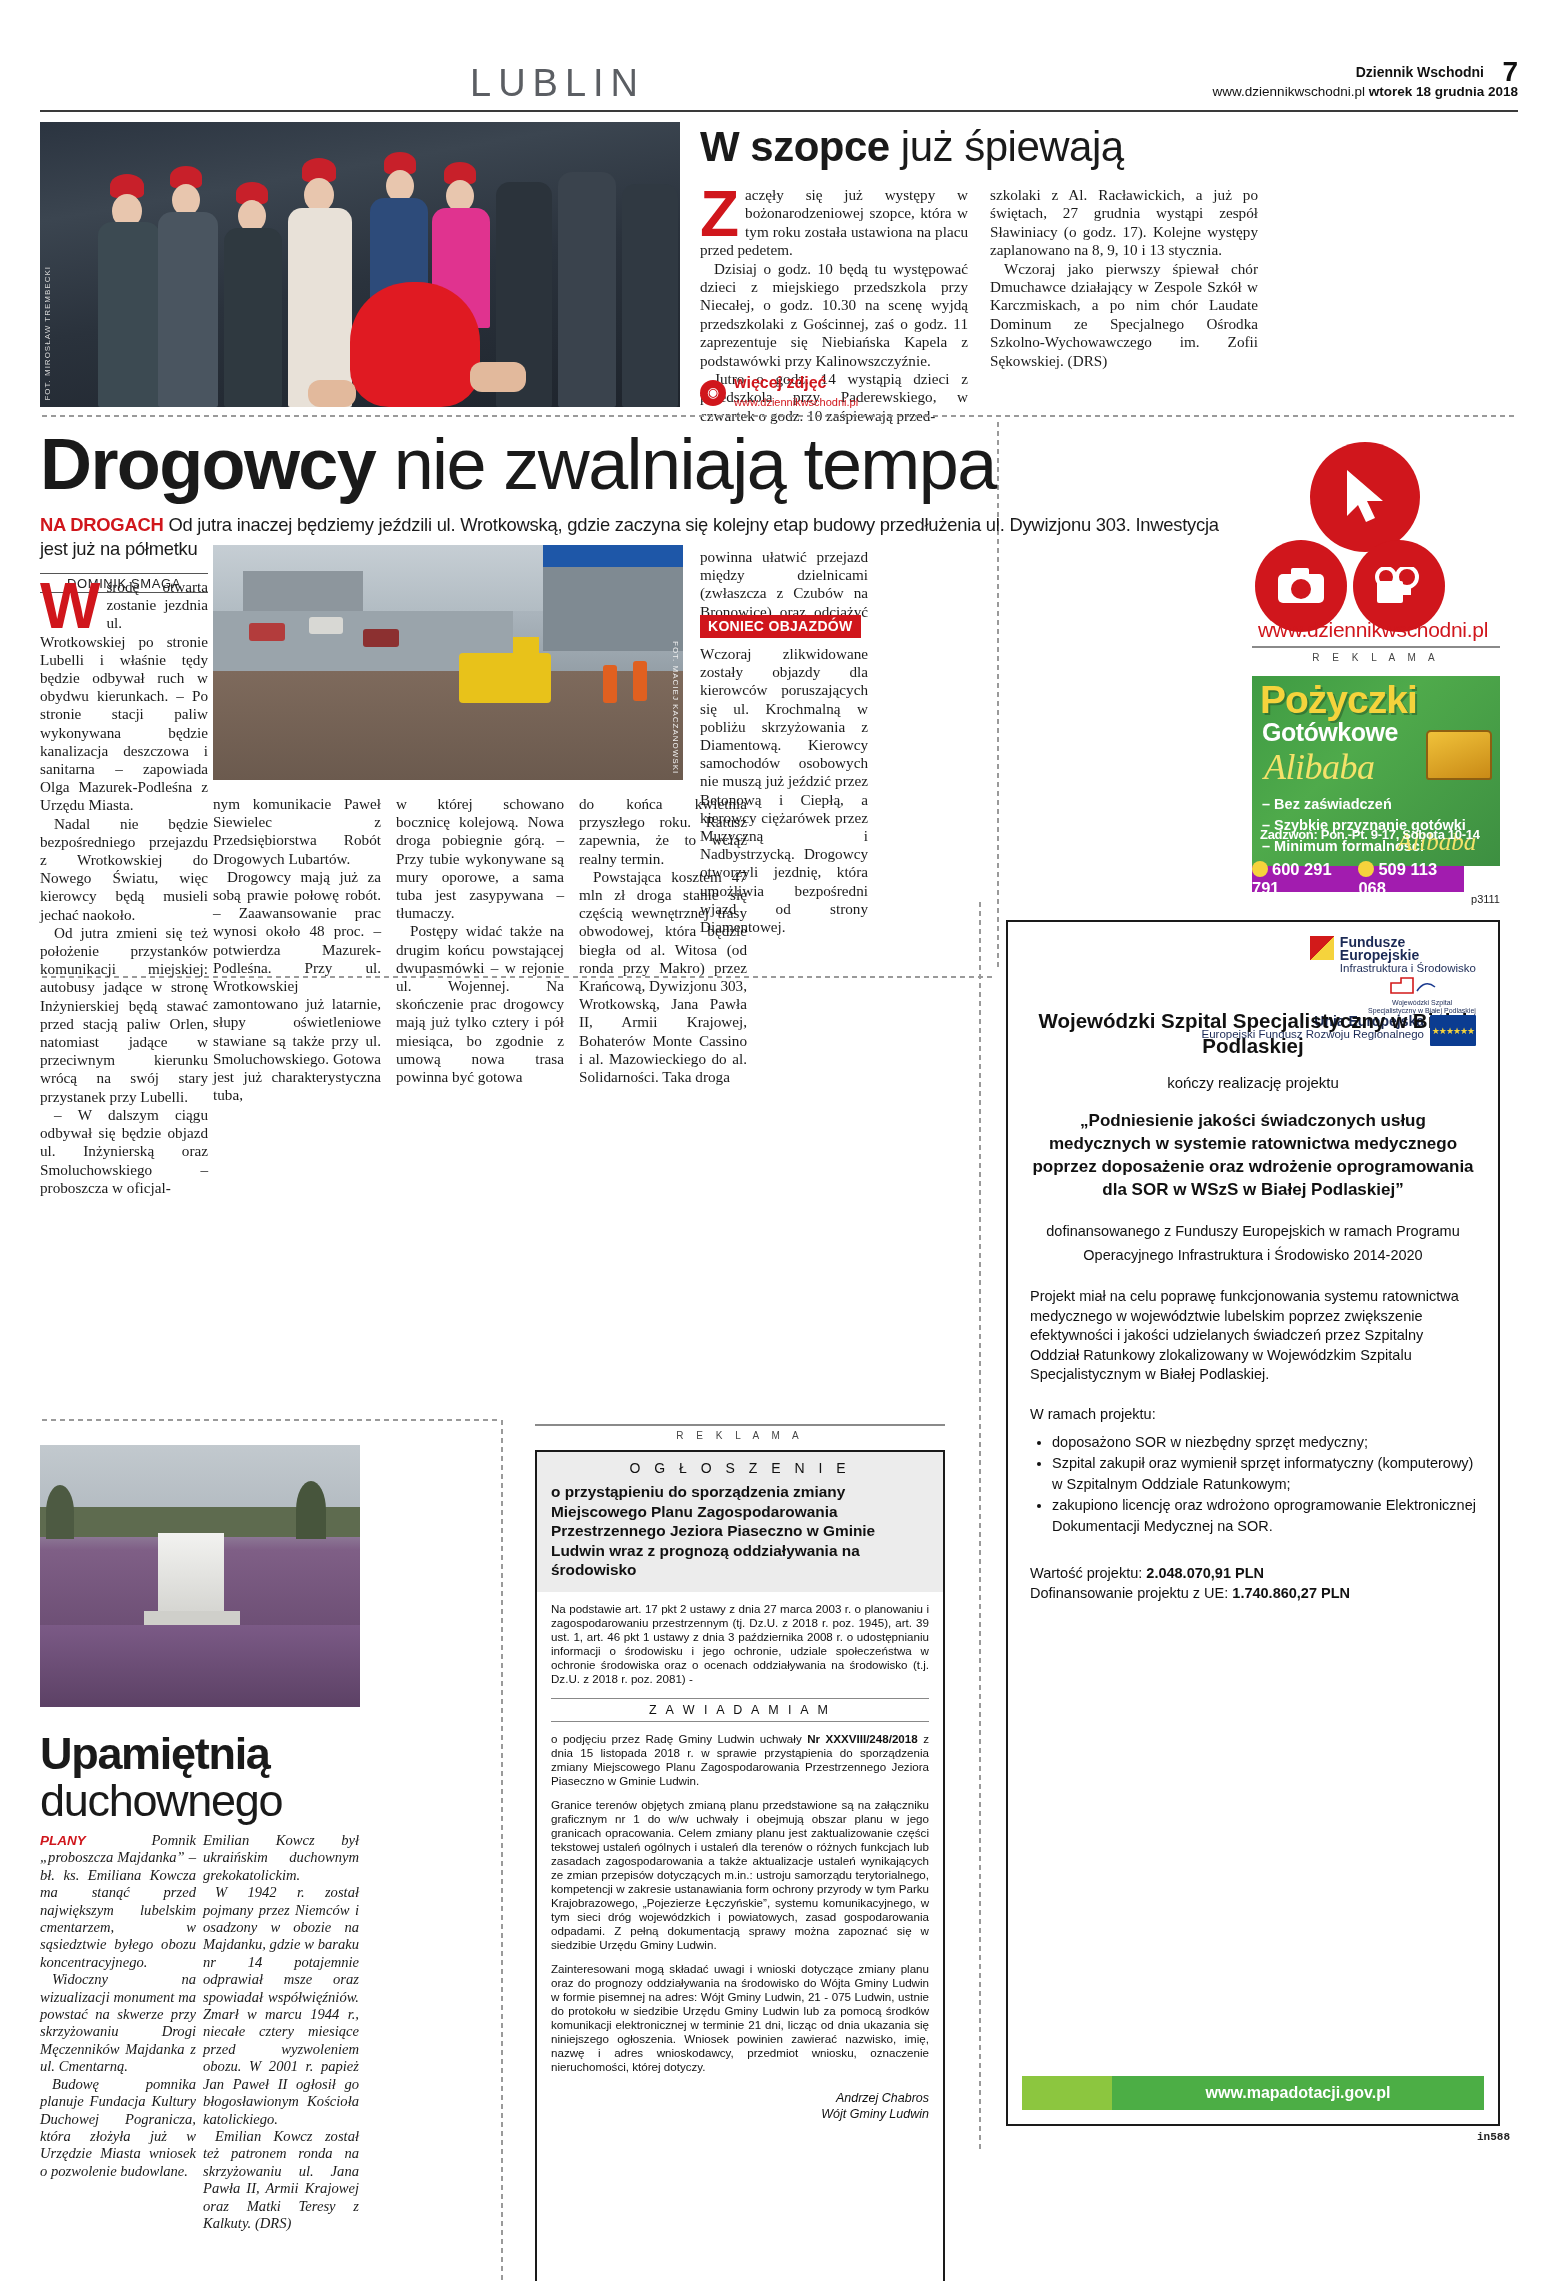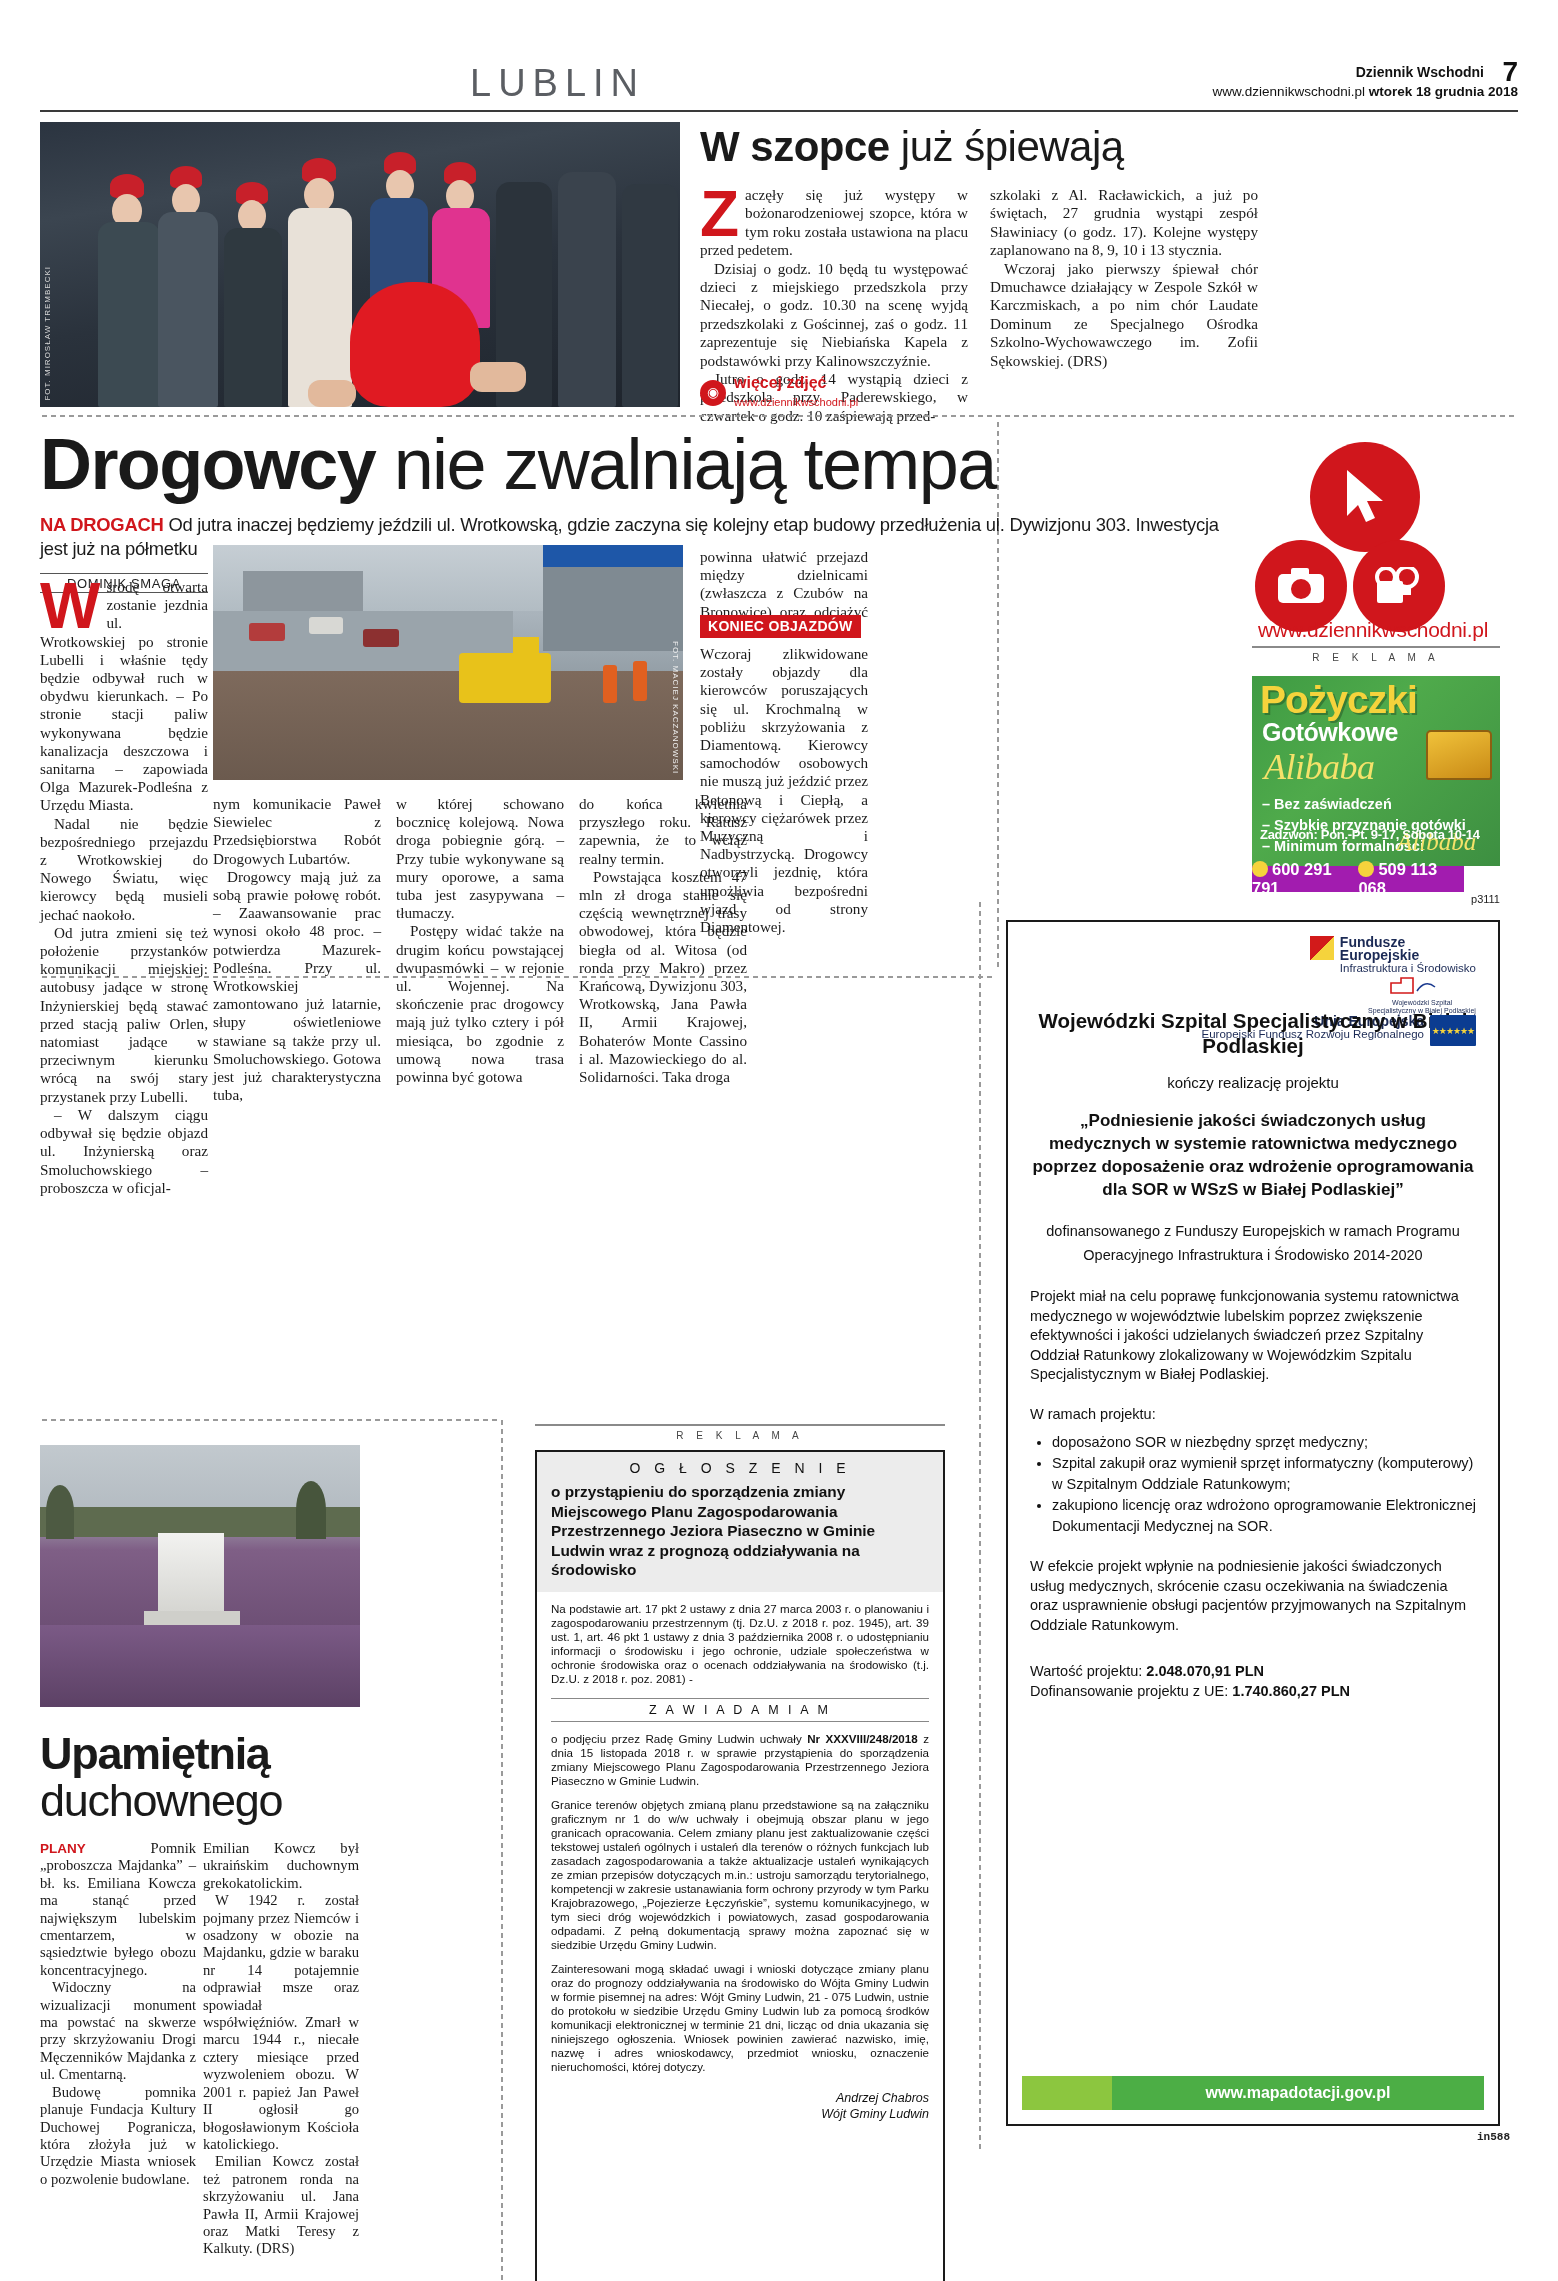--- a/index.html
+++ b/index.html
@@ -220,21 +220,21 @@
   }
   .mon-obj{position:absolute;left:118px;top:88px;width:66px;height:78px;
     background:linear-gradient(180deg,#f2f2f0,#d6d6d2);}
   .mon-base{position:absolute;left:104px;top:166px;width:96px;height:14px;background:#cfcfca;}
 
   
   .art-upa{position:absolute;left:40px;top:1730px;width:330px;}
   .art-upa h1{margin:0;font-family:"Liberation Sans",sans-serif;font-size:45px;line-height:47px;
     font-weight:400;letter-spacing:-1.3px;}
   .art-upa h1 b{font-weight:bold;display:block;}
-  .upa-cols{display:flex;gap:7px;margin-top:16px;}
+  .upa-cols{display:flex;gap:7px;margin-top:8px;font-style:italic;}
   .upa-cols .col{width:156px;font-size:14.6px;line-height:17.4px;text-align:justify;hyphens:auto;}
   .upa-cols p{margin:0;text-indent:12px;}
   .upa-cols p.first{text-indent:0;}
   .upa-cols .kicker{color:#d0161c;font-family:"Liberation Sans",sans-serif;font-weight:bold;font-size:13.5px;}
 
   
   .ad-ogl{
     position:absolute;left:535px;top:1450px;width:410px;height:1112px;
     border:2px solid #1a1a1a;box-sizing:border-box;background:#fff;
     font-family:"Liberation Sans",sans-serif;padding:0;
@@ -464,21 +464,20 @@
     <div class="sub">kończy realizację projektu</div>
     <div class="quote">„Podniesienie jakości świadczonych usług medycznych w systemie ratownictwa medycznego poprzez doposażenie oraz wdrożenie oprogramowania dla SOR w WSzS w Białej Podlaskiej”</div>
     <div class="fin">dofinansowanego z Funduszy Europejskich w ramach  Programu Operacyjnego Infrastruktura i Środowisko 2014-2020</div>
     <div class="para">Projekt miał na celu poprawę funkcjonowania systemu ratownictwa medycznego w województwie lubelskim poprzez zwiększenie efektywności i jakości udzielanych świadczeń przez Szpitalny Oddział Ratunkowy zlokalizowany w Wojewódzkim Szpitalu Specjalistycznym w Białej Podlaskiej.</div>
     <div class="para">W ramach projektu:</div>
     <ul class="bullets">
       <li>doposażono SOR w niezbędny sprzęt medyczny;</li>
       <li>Szpital zakupił oraz wymienił sprzęt informatyczny (komputerowy) w Szpitalnym Oddziale Ratunkowym;</li>
       <li>zakupiono licencję oraz wdrożono oprogramowanie Elektronicznej Dokumentacji Medycznej na SOR.</li>
     </ul>
-    <div class="para">W efekcie projekt wpłynie na podniesienie jakości świadczonych usług medycznych, skrócenie czasu oczekiwania na świadczenia oraz usprawnienie obsługi pacjentów przyjmowanych na Szpitalnym Oddziale Ratunkowym.</div>
     <div class="vals">
       <div>
         <span>Wartość projektu: </span><b>2.048.070,91 PLN</b>
       </div>
       <div>
         <span>Dofinansowanie projektu z UE: </span><b>1.740.860,27 PLN</b>
       </div>
     </div>
     <div class="eu-footer">
       <div class="lt"></div>

